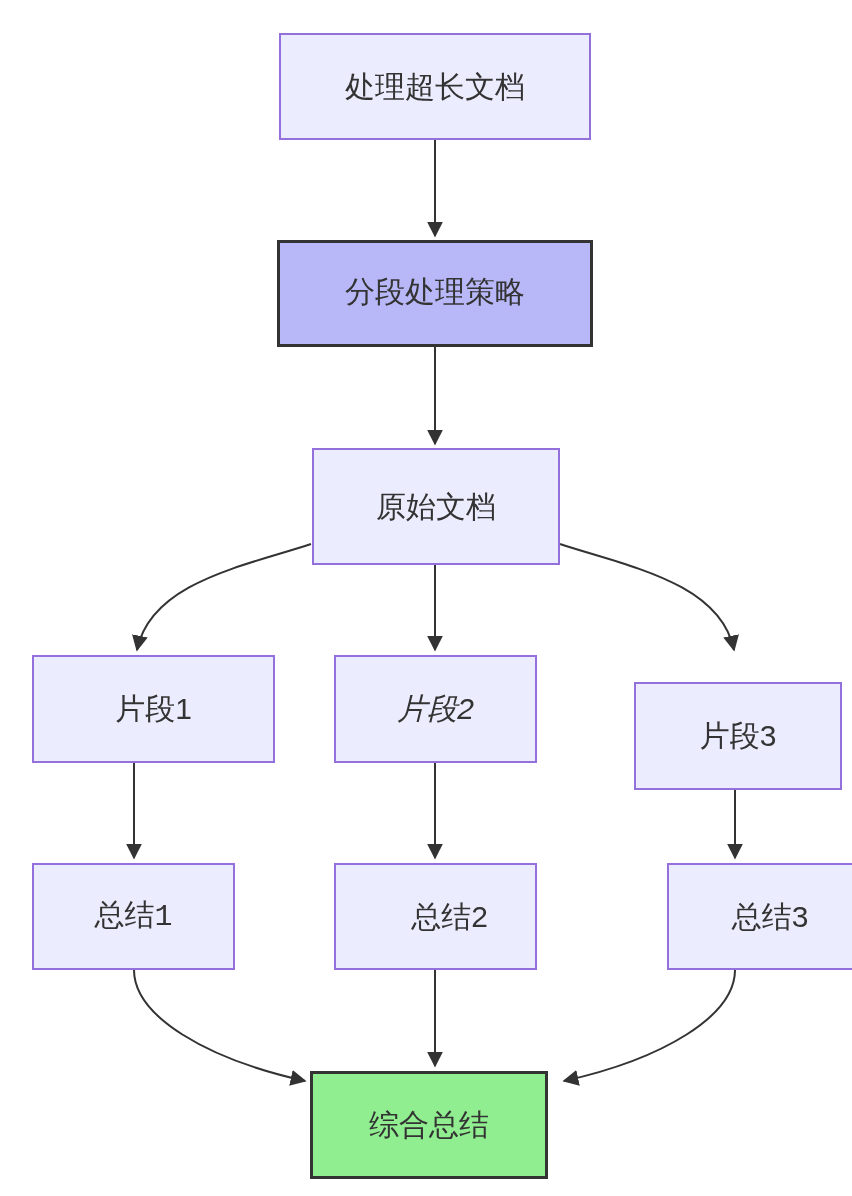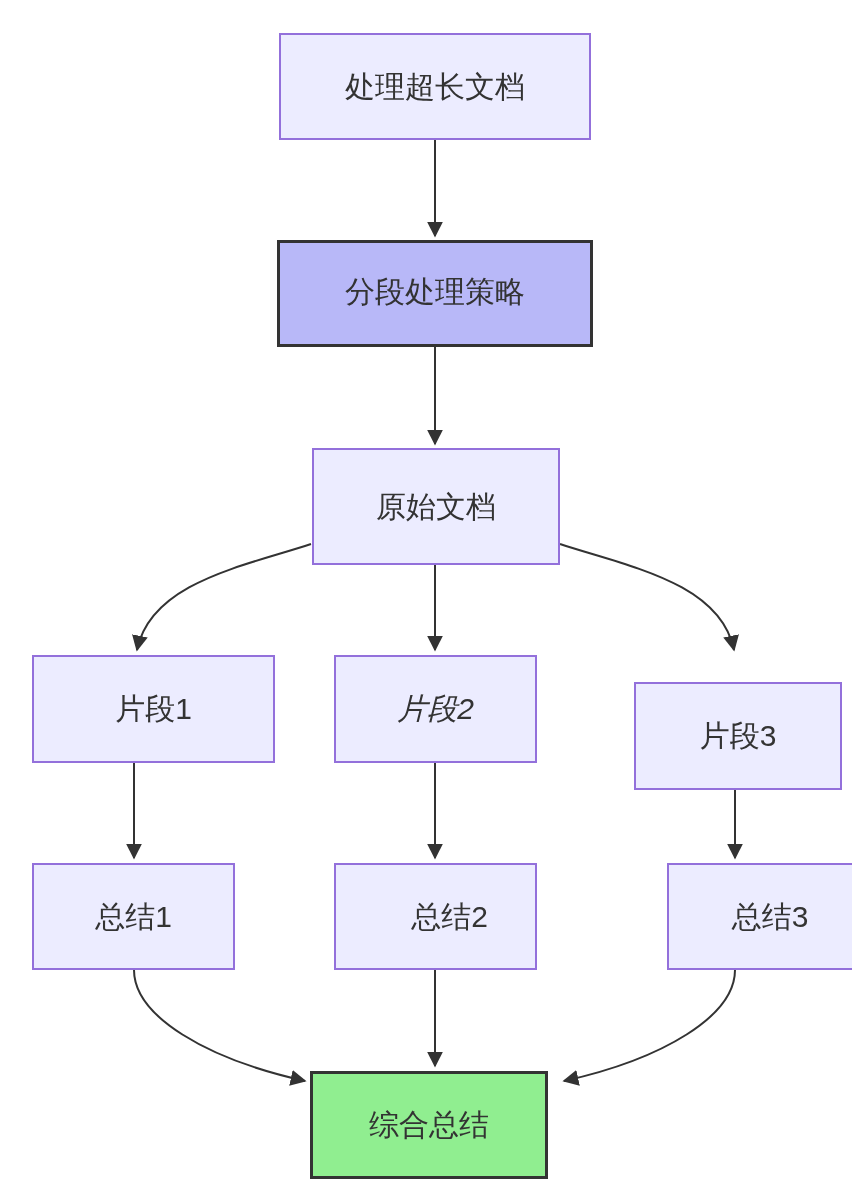--- a/index.html
+++ b/index.html
@@ -64,18 +64,18 @@
       <path d="M435,970 L435,1066" class="edge" marker-end="url(#arrowhead)"></path>
       <path d="M735,970 C735,1016 663,1059 564,1081" class="edge" marker-end="url(#arrowhead)"></path>
     </svg>
 
   <div class="node" style="left: 279px; top: 33px; width: 312px; height: 107px;">处理超长文档</div>
   <div class="node strategy" style="left: 277px; top: 240px; width: 316px; height: 107px;">分段处理策略</div>
   <div class="node" style="left: 312px; top: 448px; width: 248px; height: 117px;">原始文档</div>
   <div class="node" style="left: 32px; top: 655px; width: 243px; height: 108px;">片段1</div>
   <div class="node" style="left: 334px; top: 655px; width: 203px; height: 108px; font-style: italic;">片段2</div>
   <div class="node" style="left: 634px; top: 655px; width: 208px; height: 108px; margin-top: 27px;">片段3</div>
-  <div class="node" style="left: 32px; top: 863px; width: 203px; height: 107px;">总结1</div>
+  <div class="node" style="left: 32px; top: 863px; width: 203px; height: 107px; font-family: Liberation Mono, monospace;">总结1</div>
   <div class="node" style="left: 334px; top: 863px; width: 203px; height: 107px; padding-left: 28px;">总结2</div>
   <div class="node" style="left: 667px; top: 863px; width: 206px; height: 107px;">总结3</div>
   <div class="node summary" style="left: 310px; top: 1071px; width: 238px; height: 108px;">综合总结</div>
 
 </div>
 
 </body></html>

